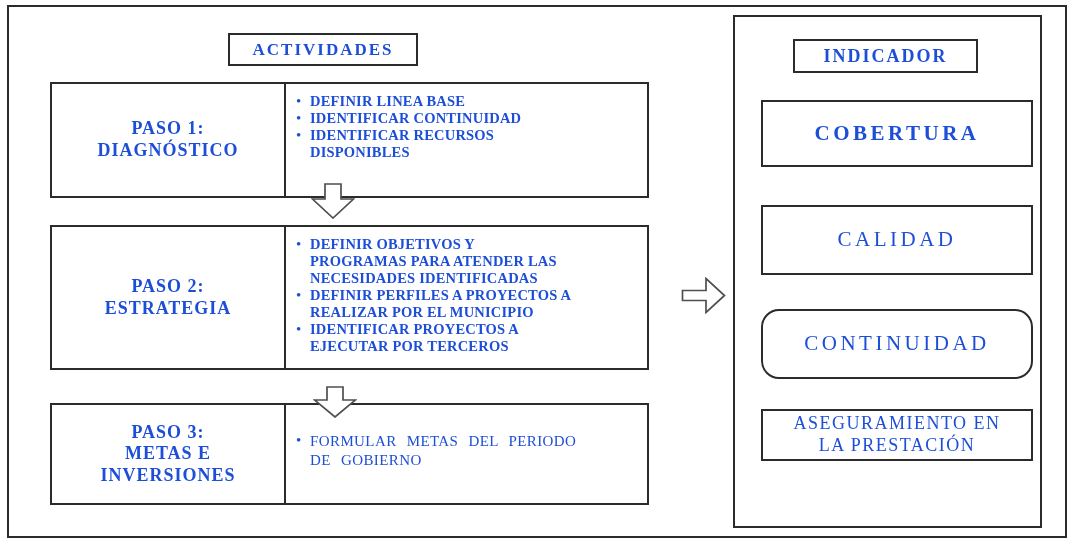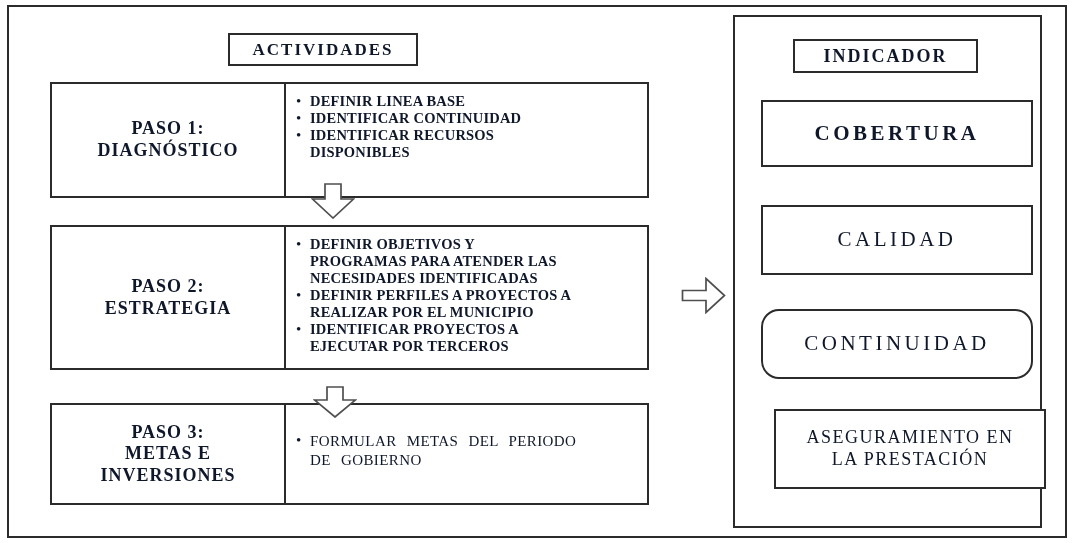--- a/index.html
+++ b/index.html
@@ -2,21 +2,21 @@
 <html><head>
 <meta charset="utf-8">
 <style>
   html, body { margin: 0; padding: 0; background: #ffffff; }
   .stage {
     position: relative;
     width: 1074px;
     height: 543px;
     background: #ffffff;
     font-family: "Liberation Serif", "DejaVu Serif", serif;
-    color: #0f172a;
+    color: #1d4ed8;
     overflow: hidden;
   }
   * { box-sizing: border-box; }
 
   .outer-border {
     position: absolute;
     left: 7px; top: 5px;
     width: 1060px; height: 533px;
     border: 2px solid #2b2b2b;
   }
@@ -110,21 +110,21 @@
     display: flex; align-items: center; justify-content: center;
     text-align: center;
     font-size: 21px;
     letter-spacing: 3.5px;
     line-height: 1.2;
     white-space: pre-line;
   }
   .ind-0 { top: 83px;  height: 67px; font-weight: bold; }
   .ind-1 { top: 188px; height: 70px; }
   .ind-2 { top: 292px; height: 70px; border-radius: 18px; }
-  .ind-3 { top: 392px; height: 80px; font-size: 18px; letter-spacing: 1.5px; margin-left: 13px; }
+  .ind-3 { top: 392px; height: 52px; font-size: 18px; letter-spacing: 1.5px; }
 </style>
 </head>
 <body>
 
 <div class="stage">
 
   <div class="outer-border"></div>
 
   <div class="title-box activities-box">
     <span>ACTIVIDADES</span>

